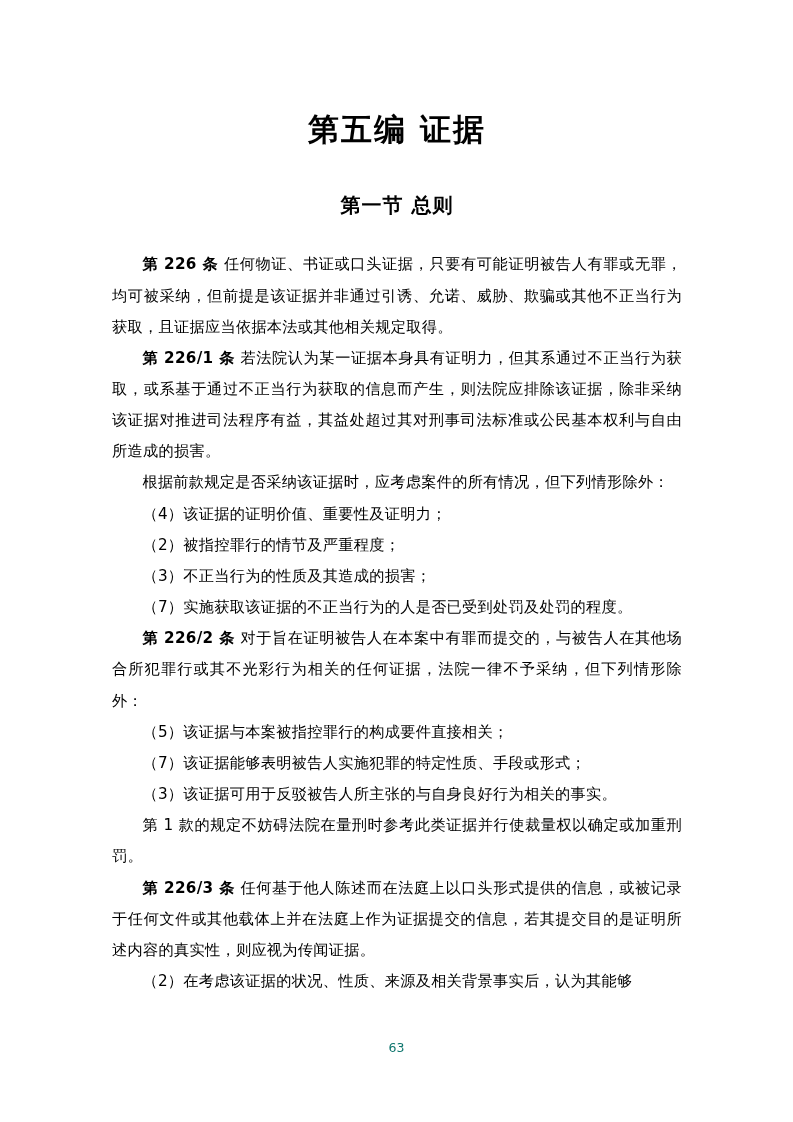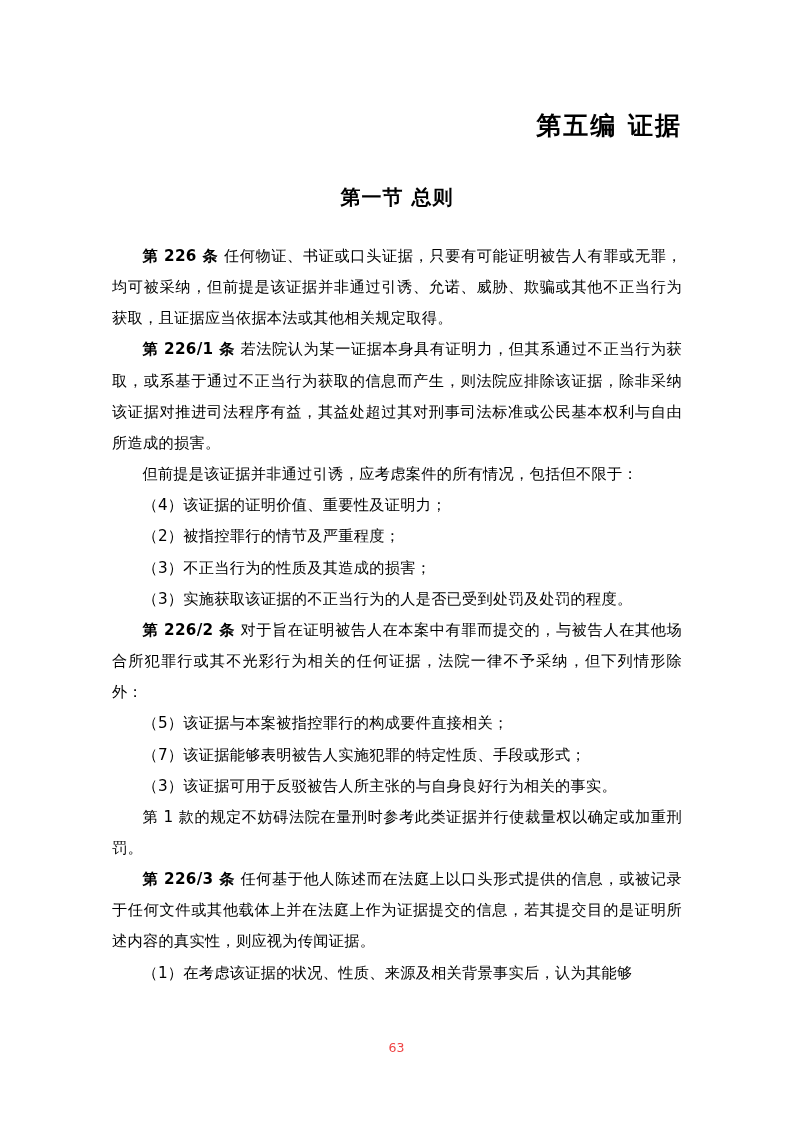--- a/index.html
+++ b/index.html
@@ -19,23 +19,23 @@
     box-sizing: border-box;
     overflow: hidden;
   }
   .content {
     position: absolute;
     left: 112px;
     top: 108px;
     width: 570px;
   }
   .doc-title {
-    font-size: 25px;
+    font-size: 31px;
     font-weight: bold;
-    text-align: right;
+    text-align: center;
     letter-spacing: 2px;
     color: #000;
     margin: 0 0 0 0;
     line-height: 1.4;
     font-family: "DejaVu Serif", "Liberation Serif", serif;
   }
   .section-title {
     font-size: 20px;
     font-weight: bold;
     text-align: center;
@@ -64,42 +64,42 @@
   .art-no {
     font-weight: bold;
   }
   .page-number {
     position: absolute;
     left: 0;
     right: 0;
     top: 1040px;
     text-align: center;
     font-size: 12.5px;
-    color: #ef4444;
+    color: #0f766e;
     font-family: "DejaVu Sans", "Liberation Sans", sans-serif;
   }
 </style>
 </head>
 <body>
 
 <div class="page">
   <div class="content">
     <h1 class="doc-title">第五编  证据</h1>
     <h2 class="section-title">第一节  总则</h2>
     <div class="body-block">
       <p class="para indent"><span class="art-no">第 226 条</span> <span>任何物证、书证或口头证据，只要有可能证明被告人有罪或无罪，均可被采纳，但前提是该证据并非通过引诱、允诺、威胁、欺骗或其他不正当行为获取，且证据应当依据本法或其他相关规定取得。</span></p>
       <p class="para indent"><span class="art-no">第 226/1 条</span> <span>若法院认为某一证据本身具有证明力，但其系通过不正当行为获取，或系基于通过不正当行为获取的信息而产生，则法院应排除该证据，除非采纳该证据对推进司法程序有益，其益处超过其对刑事司法标准或公民基本权利与自由所造成的损害。</span></p>
-      <p class="para indent"><span>但前提是该证据并非通过引诱，应考虑案件的所有情况，包括但不限于：</span></p>
+      <p class="para indent"><span>根据前款规定是否采纳该证据时，应考虑案件的所有情况，但下列情形除外：</span></p>
       <p class="para indent"><span>（4）该证据的证明价值、重要性及证明力；</span></p>
       <p class="para indent"><span>（2）被指控罪行的情节及严重程度；</span></p>
       <p class="para indent"><span>（3）不正当行为的性质及其造成的损害；</span></p>
-      <p class="para indent"><span>（3）实施获取该证据的不正当行为的人是否已受到处罚及处罚的程度。</span></p>
+      <p class="para indent"><span>（7）实施获取该证据的不正当行为的人是否已受到处罚及处罚的程度。</span></p>
       <p class="para indent"><span class="art-no">第 226/2 条</span> <span>对于旨在证明被告人在本案中有罪而提交的，与被告人在其他场合所犯罪行或其不光彩行为相关的任何证据，法院一律不予采纳，但下列情形除外：</span></p>
       <p class="para indent"><span>（5）该证据与本案被指控罪行的构成要件直接相关；</span></p>
       <p class="para indent"><span>（7）该证据能够表明被告人实施犯罪的特定性质、手段或形式；</span></p>
       <p class="para indent"><span>（3）该证据可用于反驳被告人所主张的与自身良好行为相关的事实。</span></p>
       <p class="para indent"><span>第 1 款的规定不妨碍法院在量刑时参考此类证据并行使裁量权以确定或加重刑罚。</span></p>
       <p class="para indent"><span class="art-no">第 226/3 条</span> <span>任何基于他人陈述而在法庭上以口头形式提供的信息，或被记录于任何文件或其他载体上并在法庭上作为证据提交的信息，若其提交目的是证明所述内容的真实性，则应视为传闻证据。</span></p>
-      <p class="para indent"><span>（1）在考虑该证据的状况、性质、来源及相关背景事实后，认为其能够</span></p>
+      <p class="para indent"><span>（2）在考虑该证据的状况、性质、来源及相关背景事实后，认为其能够</span></p>
     </div>
   </div>
   <div class="page-number">63</div>
 </div>
 
 </body></html>

